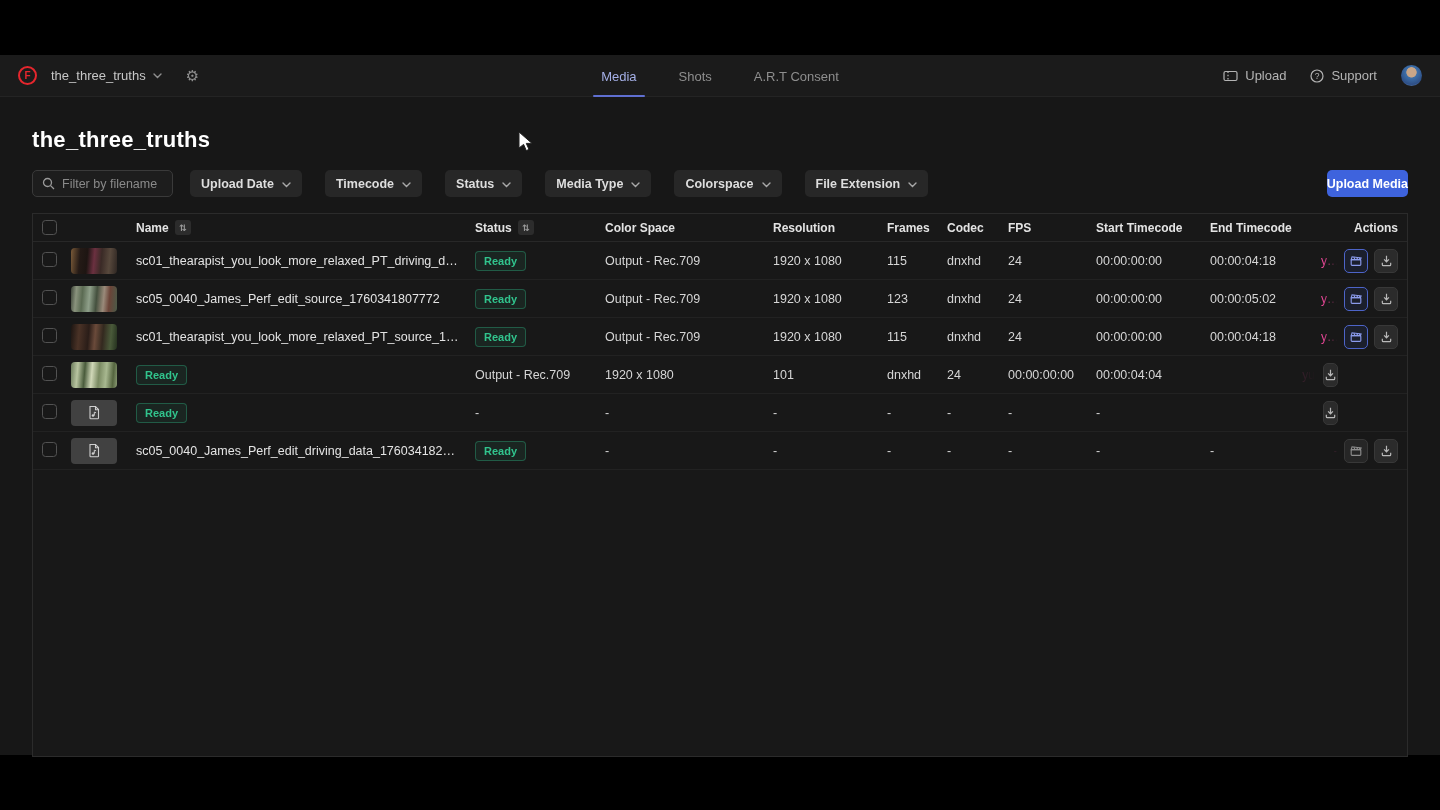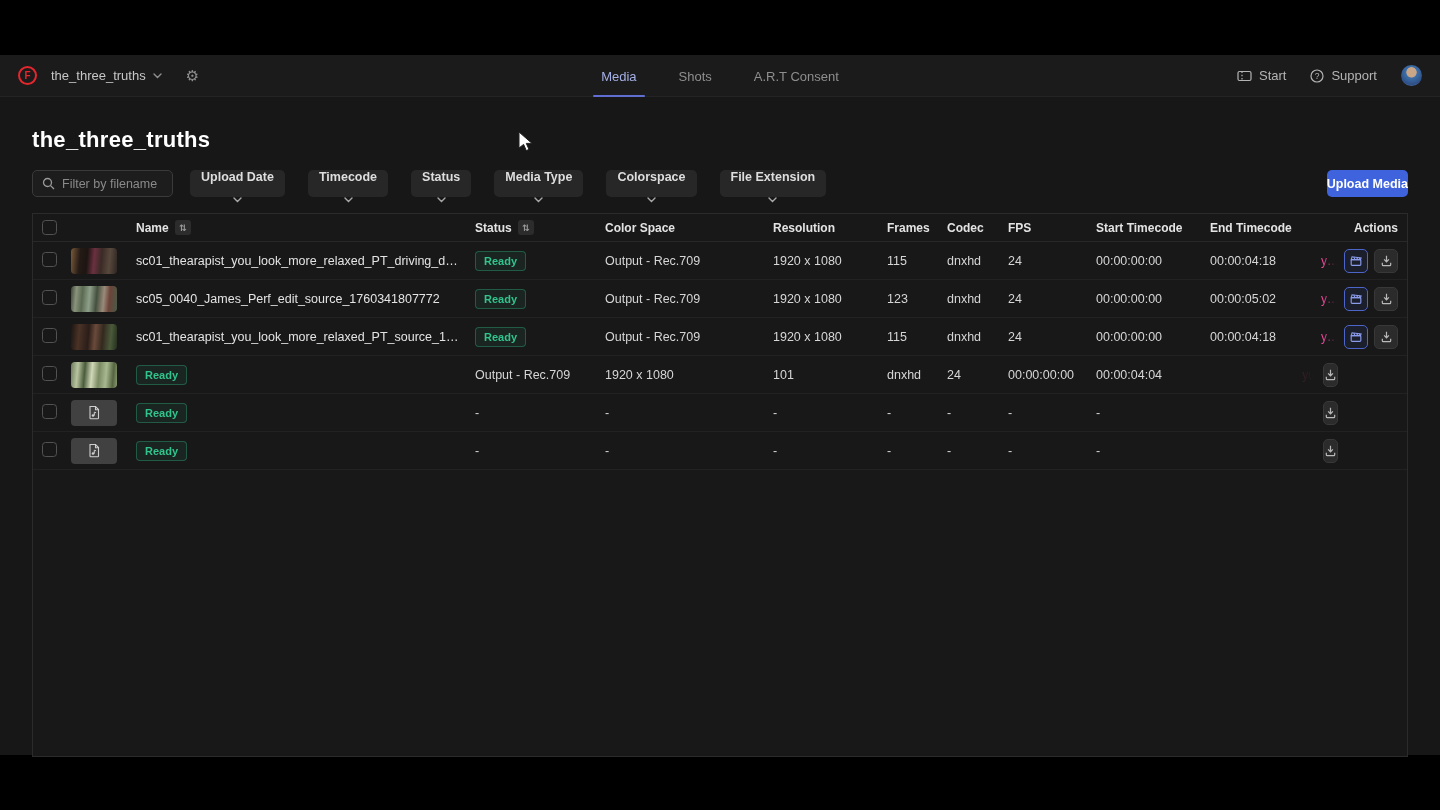--- a/index.html
+++ b/index.html
@@ -43,21 +43,21 @@
   .filterbar { display:flex; align-items:center; margin:17px 32px 0 32px; gap:24px; }
   .search { display:flex; align-items:center; gap:7px; width:141px; height:27px;
             border:1px solid #3a3a3a; border-radius:5px; background:#1d1d1d; padding:12px 9px; }
   .search svg { flex:0 0 auto; }
   .search input { border:none; outline:none; background:transparent; width:100%;
                   color:#d8d8d8; font-size:12.5px; font-family:inherit; }
   .search input::placeholder { color:#8a8a8a; }
   .dropdowns { display:flex; align-items:center; gap:23px; margin-left:-7px; }
   .dd { display:flex; align-items:center; gap:8px; height:27px; padding:0 11px;
         background:#272727; border:none; border-radius:5px; color:#dedede;
-        font-size:12.5px; font-weight:600; font-family:inherit; cursor:pointer;flex-direction:column; }
+        font-size:12.5px; font-weight:600; font-family:inherit; cursor:pointer; }
   .btn-primary { margin-left:auto; height:27px; padding:0 0; background:#3e63dd; border:none;
                  border-radius:5px; color:#fff; font-size:12.5px; font-weight:600;
                  font-family:inherit; cursor:pointer; }
 
   
   .table { margin:16px 32px 0 32px; border:1px solid #2b2b2b; border-radius:0;
            height:544px; overflow:hidden; background:#181818; }
   .grid { display:grid;
           grid-template-columns:29px 65px 339px 130px 168px 114px 60px 61px 88px 114px 111px 1fr 60px;
           align-items:center; padding:0 9px; }
@@ -114,21 +114,21 @@
           <div class="tab">Shots</div>
           <div class="tab">A.R.T Consent</div>
         </div>
 
       <div class="nav-right">
         <div class="nav-link">
           <svg width="15" height="12" viewBox="0 0 15 12" fill="none" stroke="#b4b4b4" stroke-width="1.2">
             <rect x="1" y="1.5" width="13" height="9" rx="1.5"></rect>
             <line x1="5" y1="1.5" x2="5" y2="10.5" stroke-dasharray="1.6 1.6"></line>
           </svg>
-          <span>Start</span>
+          <span>Upload</span>
         </div>
         <div class="nav-link">
           <svg width="14" height="14" viewBox="0 0 14 14" fill="none">
             <circle cx="7" cy="7" r="6" stroke="#b4b4b4" stroke-width="1.2"></circle>
             <text x="7" y="10" text-anchor="middle" font-size="8.5" fill="#b4b4b4" font-family="Liberation Sans,sans-serif">?</text>
           </svg>
           <span>Support</span>
         </div>
         <div class="avatar"></div>
       </div>
@@ -375,20 +375,21 @@
             <div class="cell">
               <span class="thumb audio">
                 <svg width="14" height="15" viewBox="0 0 14 15" fill="none" stroke="#cfcfcf" stroke-width="1.1">
                   <path d="M3 1.5 h5.5 L11.5 4.5 V13 a0.8 0.8 0 0 1-0.8 0.8 H3.8 A0.8 0.8 0 0 1 3 13 Z"></path>
                   <path d="M8.5 1.5 V4.7 H11.5"></path>
                   <circle cx="6" cy="10.5" r="1.3" fill="#cfcfcf" stroke="none"></circle>
                   <path d="M7.3 10.5 V7.2 l1.8 0.6" stroke-width="1"></path>
                 </svg>
               </span>
             </div>
+            <div class="cell name">sc05_0040_James_Perf_edit_driving_data_1760341822555</div>
             <div class="cell"><span class="badge">Ready</span></div>
             <div class="cell">-</div>
             <div class="cell">-</div>
             <div class="cell">-</div>
             <div class="cell">-</div>
             <div class="cell">-</div>
             <div class="cell">-</div>
             <div class="cell">-</div>
             <div class="cell pix">-</div>
             <div class="cell actions">

